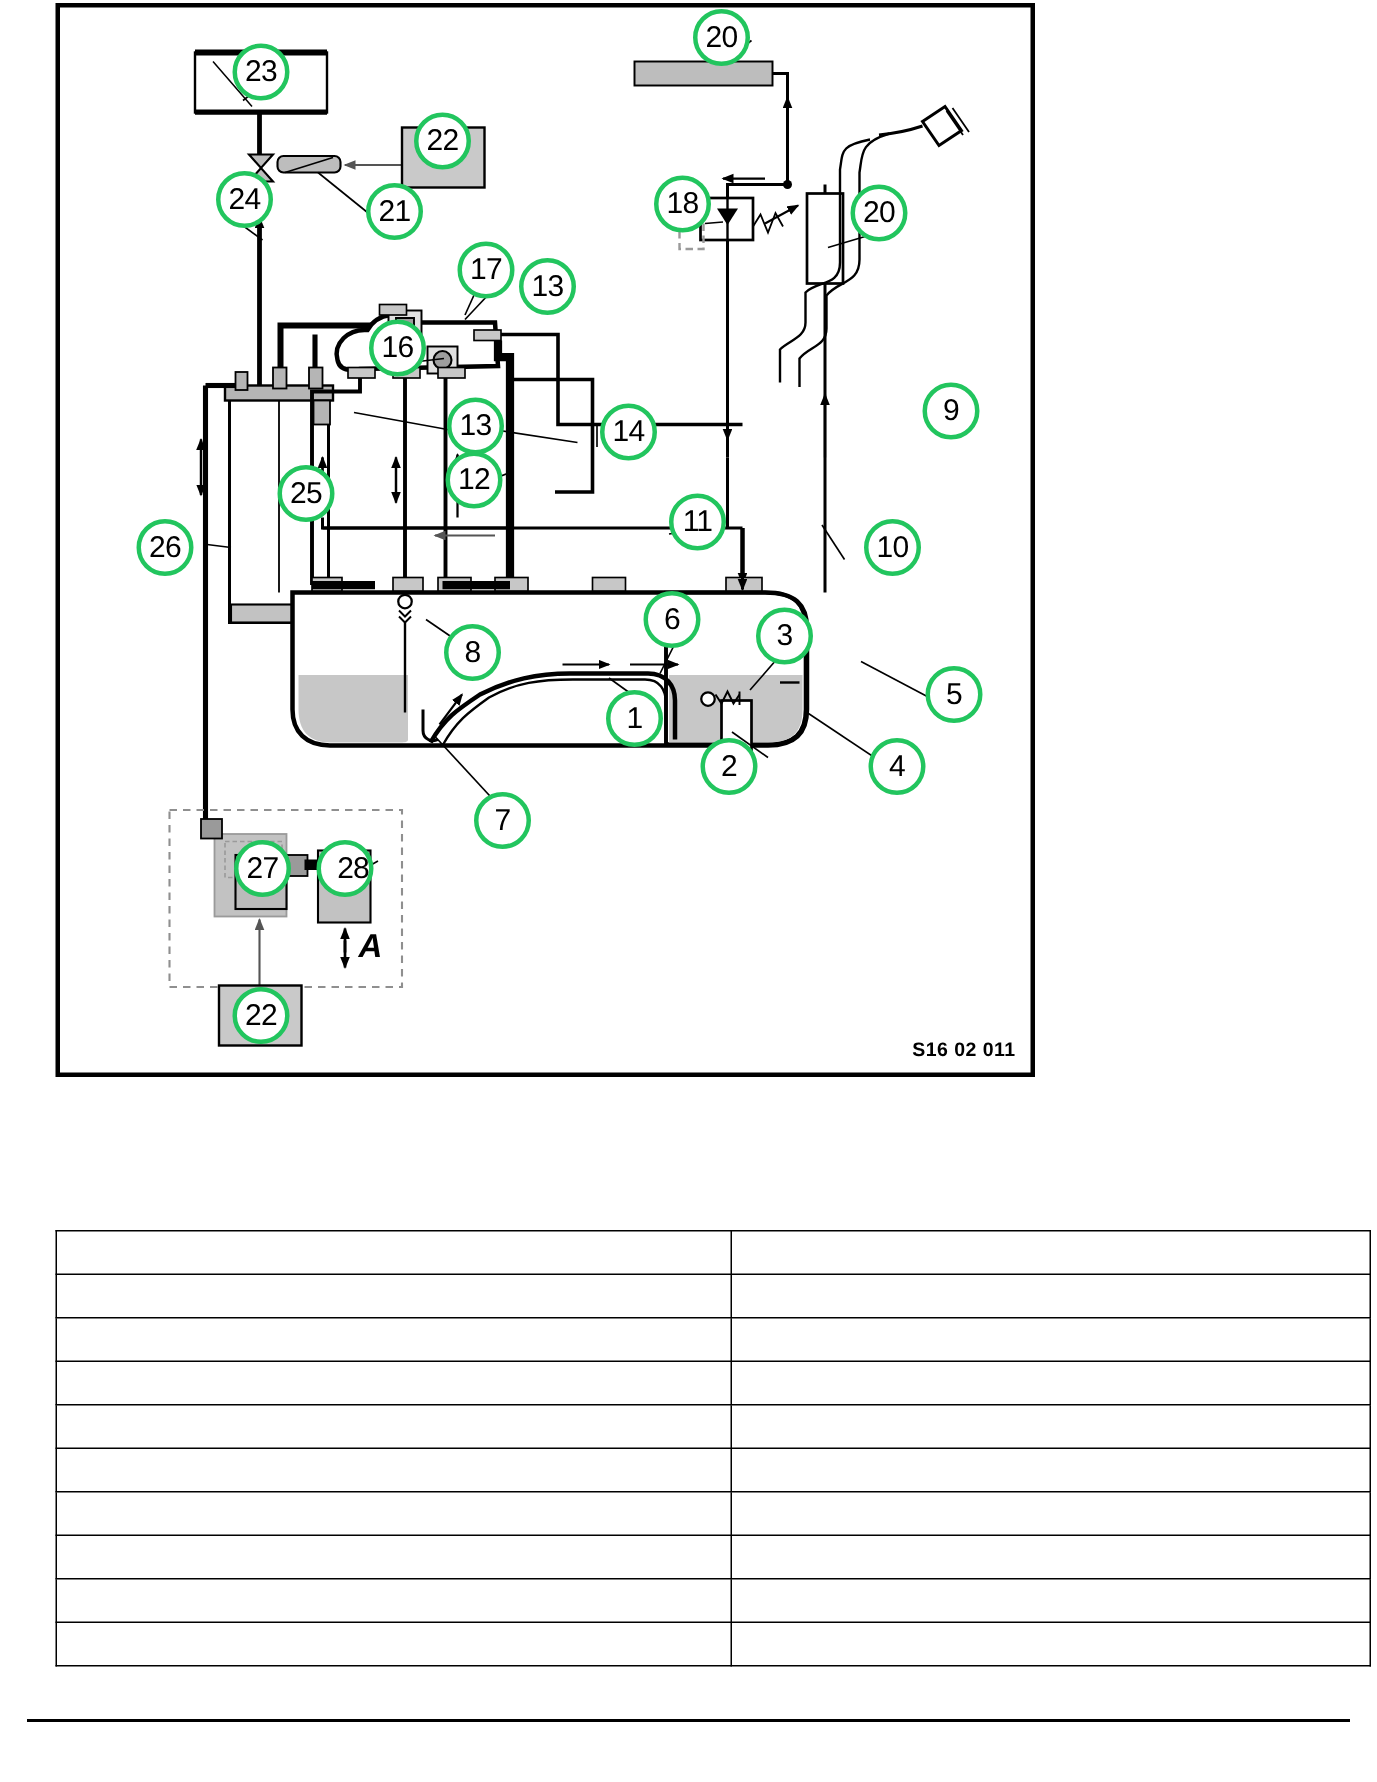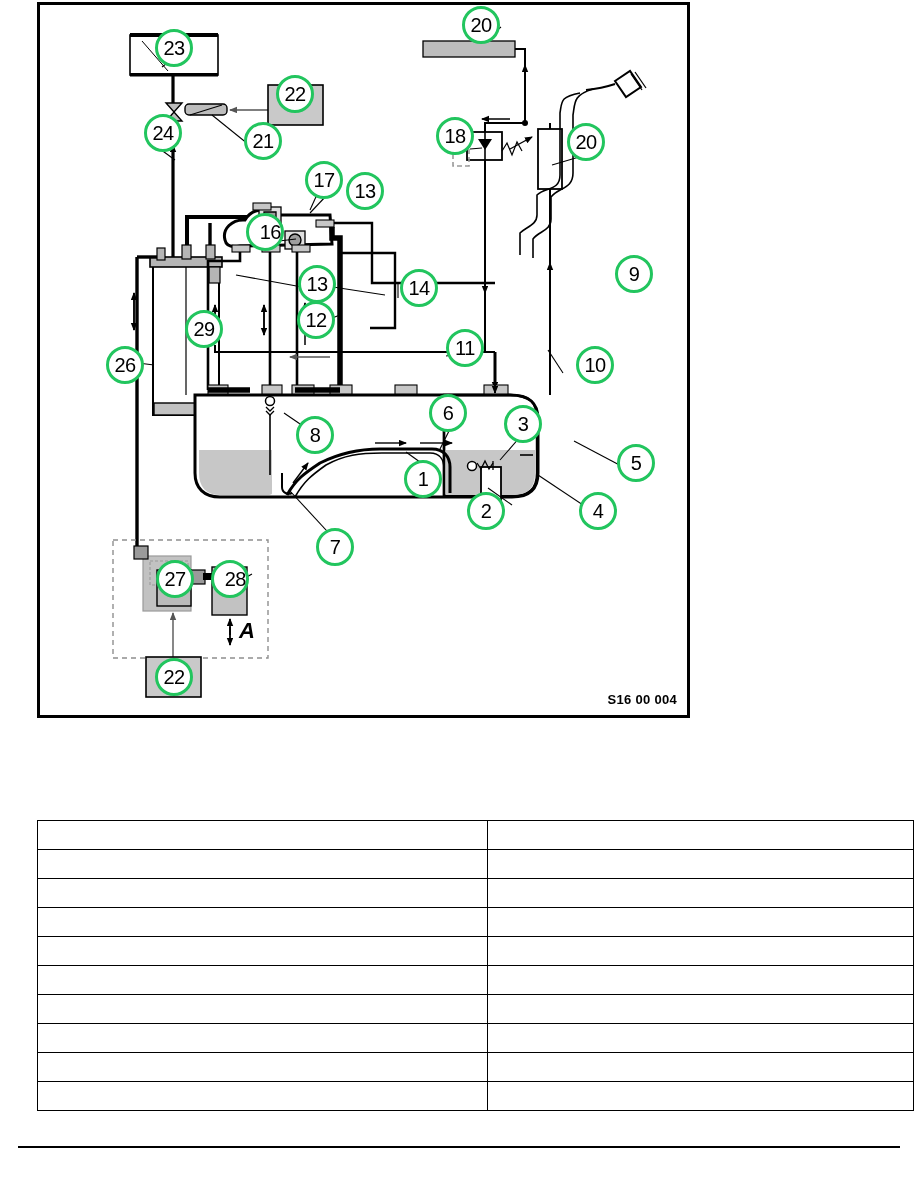--- a/index.html
+++ b/index.html
@@ -378,38 +378,38 @@
     <div class="callout" style="left:389px; top:389px;">6</div>
     <div class="callout" style="left:276px; top:523px;">7</div>
     <div class="callout" style="left:256px; top:411px;">8</div>
     <div class="callout" style="left:575px; top:250px;">9</div>
     <div class="callout" style="left:512px; top:341px;margin-left:24px;">10</div>
     <div class="callout" style="left:406px; top:324px;">11</div>
     <div class="callout" style="left:257px; top:296px;">12</div>
     <div class="callout" style="left:258px; top:260px;">13</div>
     <div class="callout" style="left:360px; top:264px;">14</div>
     <div class="callout" style="left:306px; top:167px;">13</div>
-    <div class="callout" style="left:206px; top:208px;text-align:right;">16</div>
+    <div class="callout" style="left:206px; top:208px;">16</div>
     <div class="callout" style="left:265px; top:156px;">17</div>
     <div class="callout" style="left:396px; top:112px;">18</div>
     <div class="callout" style="left:527px; top:118px;">20</div>
     <div class="callout" style="left:422px; top:1px;">20</div>
     <div class="callout" style="left:204px; top:117px;">21</div>
     <div class="callout" style="left:236px; top:70px;">22</div>
     <div class="callout" style="left:115px; top:24px;">23</div>
     <div class="callout" style="left:104px; top:109px;">24</div>
-    <div class="callout" style="left:145px; top:305px;">29</div>
-    <div class="callout" style="left:66px;  top:341px;text-align:center;">26</div>
+    <div class="callout" style="left:145px; top:305px;">25</div>
+    <div class="callout" style="left:51px;  top:341px;text-align:center;">26</div>
     <div class="callout" style="left:116px; top:555px;">27</div>
     <div class="callout" style="left:171px; top:555px;text-align:right;">28</div>
     <div class="callout" style="left:115px; top:653px;">22</div>
 
     <div class="letter-label" style="left:199px; top:613px;">A</div>
 
-    <div class="dia-id">S16 00 004</div>
+    <div class="dia-id">S16 02 011</div>
   </div>
 
   <table id="legend-table">
     <tbody>
       <tr>
         <td class="col-num"></td>
         <td class="col-desc"></td>
       </tr>
       <tr>
         <td class="col-num"></td>

